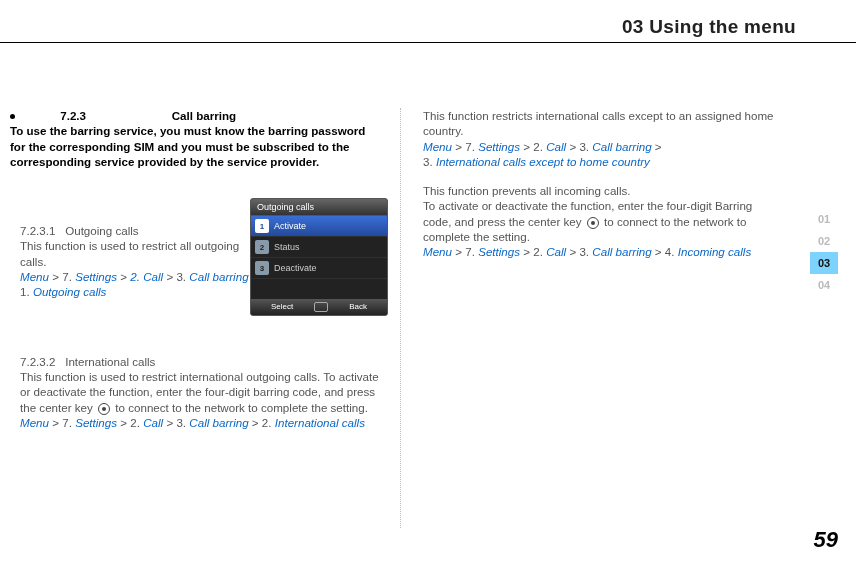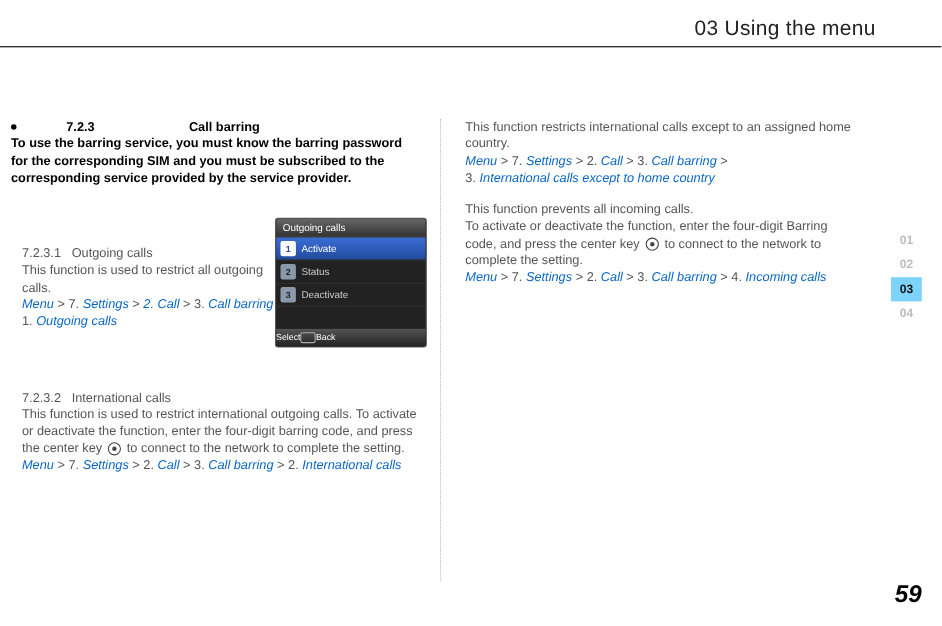--- a/index.html
+++ b/index.html
@@ -9,21 +9,21 @@
     font-family: Arial, Helvetica, sans-serif;
     background: #fff;
     position: relative;
     overflow: hidden;
   }
   .header {
     position: absolute;
     top: 16px;
     right: 60px;
     font-size: 19px;
-    font-weight: 400;
+    font-weight: 700;
     color: #222;
     letter-spacing: 0.3px;
   }
   .header-rule {
     position: absolute;
     top: 42px;
     left: 0;
     right: 0;
     height: 1px;
     background: #000;
@@ -81,23 +81,23 @@
   }
   .phone-row { display:flex; align-items:center; padding:3px 4px; border-bottom:1px solid #303030; }
   .phone-row.sel { background:linear-gradient(#3a6ed6,#234a9c); color:#fff; }
   .phone-num {
     width:14px; height:14px; background:#8899aa; color:#222; border-radius:2px;
     display:flex; align-items:center; justify-content:center; font-weight:bold; margin-right:5px; font-size:8px;
   }
   .phone-row.sel .phone-num { background:#fff; color:#234a9c; }
   .phone-foot {
     position:absolute; bottom:0; left:0; right:0;
-    display:flex; justify-content:flex-start;
+    display:flex; justify-content:space-between;
     background:linear-gradient(#555,#222);
-    padding:3px 0; font-size:8px; color:#fff;
+    padding:3px 20px; font-size:8px; color:#fff;
   }
   .phone-foot .mid {
     width:14px; height:10px; border:1px solid #aaa; border-radius:2px;
   }
   .side-tabs {
     position:absolute;
     right:18px;
     top:208px;
     width:28px;
     font-size:11px;

